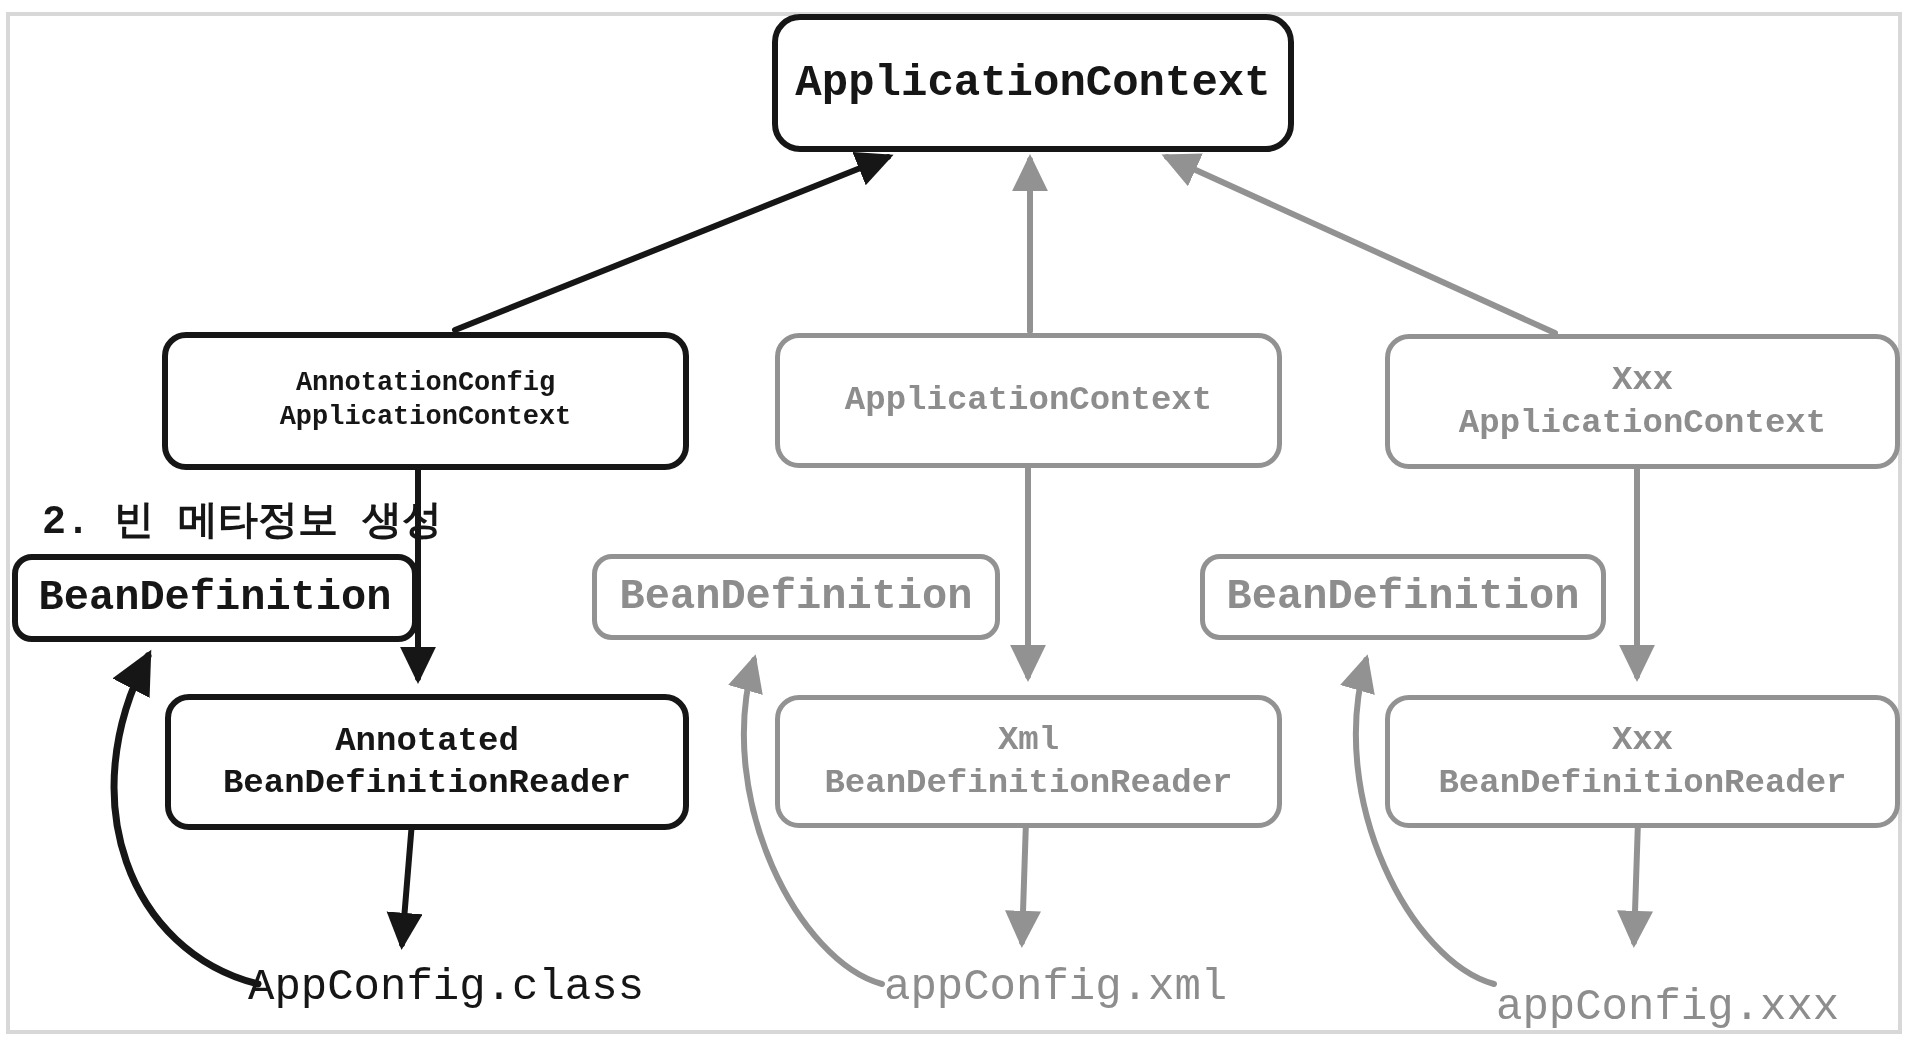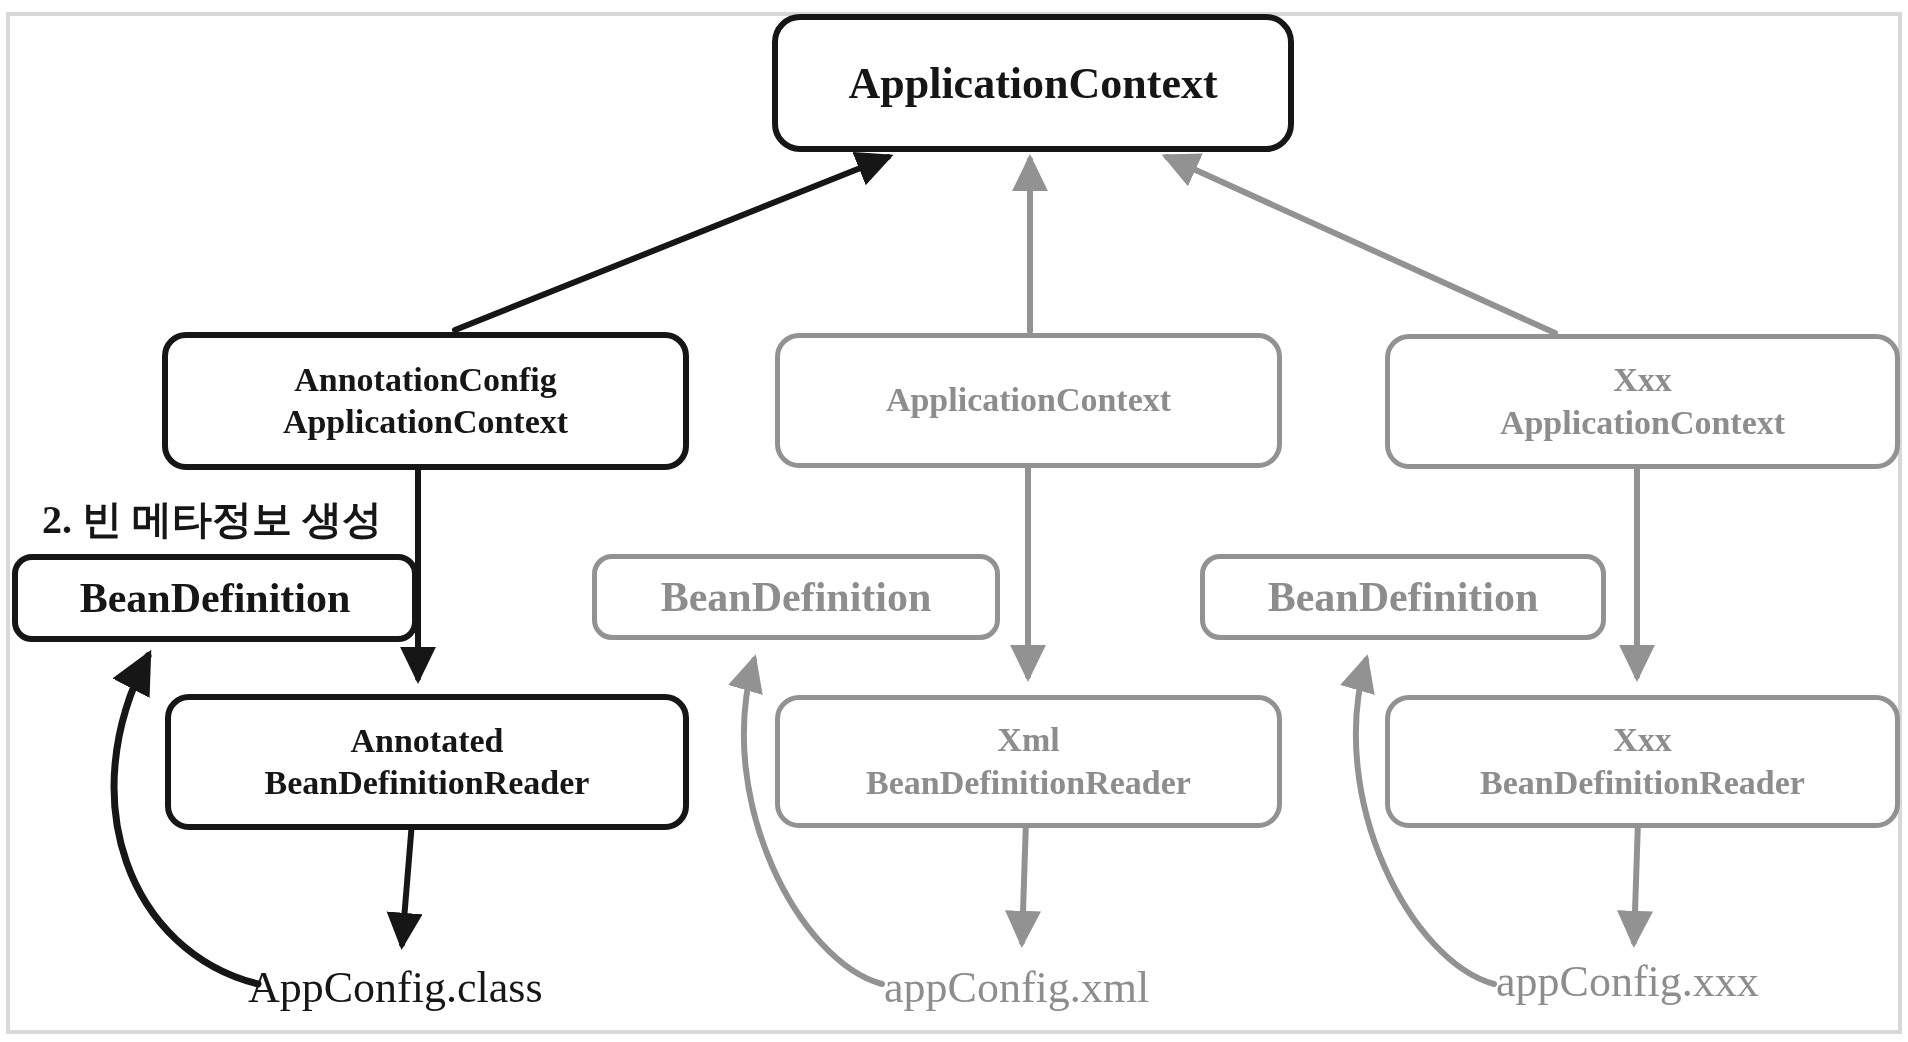--- a/index.html
+++ b/index.html
@@ -1,20 +1,20 @@
 <!DOCTYPE html>
 <html><head>
 <meta charset="utf-8">
 <style>
   html,body{margin:0;padding:0;background:#fff;}
   #canvas{
     position:relative;
     width:1908px;height:1042px;
     background:#ffffff;
-    font-family:Liberation Serif, serif;
+    font-family:Liberation Mono, monospace;
     overflow:hidden;
     border-radius:16px;
   }
   #frame{
     position:absolute;left:6px;top:12px;right:6px;bottom:8px;
     border:4px solid #d8d8d8;
     pointer-events:none;
   }
   .node{
     position:absolute;
@@ -67,21 +67,21 @@
 
     <path d="M 258 984 C 130 952, 72 800, 148 656" stroke="#161616" stroke-width="7" fill="none" stroke-linecap="round" marker-end="url(#ah-black)"></path>
     <path d="M 882 984 C 800 962, 714 800, 754 660" stroke="#929292" stroke-width="6" fill="none" stroke-linecap="round" marker-end="url(#ah-gray)"></path>
     <path d="M 1494 984 C 1412 962, 1326 800, 1366 660" stroke="#929292" stroke-width="6" fill="none" stroke-linecap="round" marker-end="url(#ah-gray)"></path>
   </svg>
 
   <div class="node black-node" style="left:772px;top:14px;width:510px;height:126px;font-size:44px;border-radius:28px;">
     <span>ApplicationContext</span>
   </div>
 
-  <div class="node black-node" style="left:162px;top:332px;width:515px;height:126px;font-size:34px;">
+  <div class="node black-node" style="left:162px;top:332px;width:515px;height:126px;font-size:27px;">
     <span>AnnotationConfig</span>
     <span>ApplicationContext</span>
   </div>
 
   <div class="node gray-node" style="left:775px;top:333px;width:497px;height:125px;font-size:34px;">
     <span>ApplicationContext</span>
   </div>
 
   <div class="node gray-node" style="left:1385px;top:334px;width:505px;height:125px;font-size:34px;">
     <span>Xxx</span>
@@ -115,15 +115,15 @@
   <div class="node gray-node" style="left:1385px;top:695px;width:505px;height:123px;font-size:34px;">
     <span>Xxx</span>
     <span>BeanDefinitionReader</span>
   </div>
 
 
   <div class="file-label file-gray" style="left:884px;top:962px;font-size:44px;">appConfig.xml</div>
 
   <div class="file-label file-black" style="left:248px;top:962px;font-size:44px;">AppConfig.class</div>
 
-  <div class="file-label file-gray" style="left:1496px;top:956px;font-size:44px;">appConfig.xxx</div>
+  <div class="file-label file-gray" style="left:1496px;top:982px;font-size:44px;">appConfig.xxx</div>
 
 </div>
 
 </body></html>

